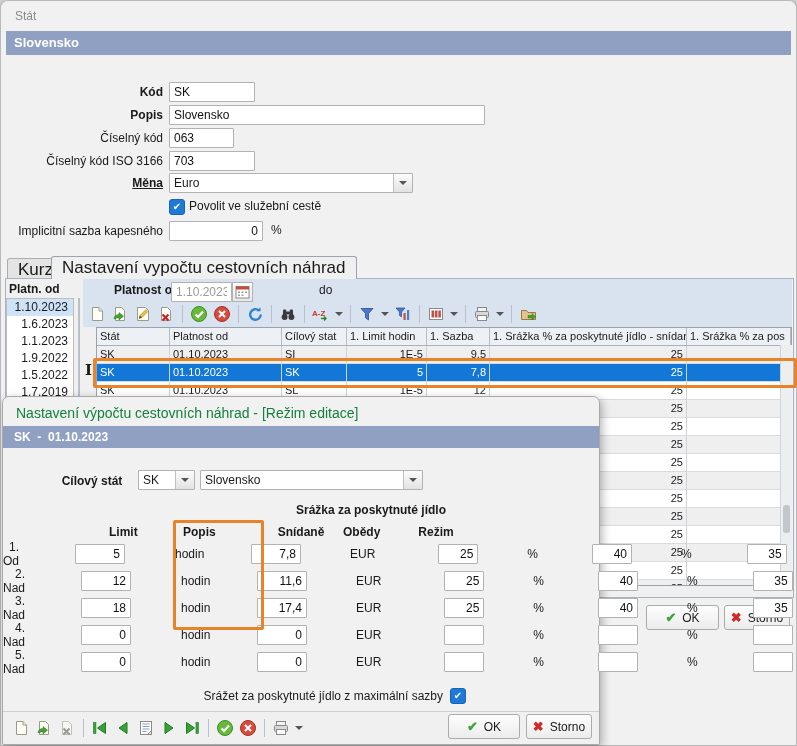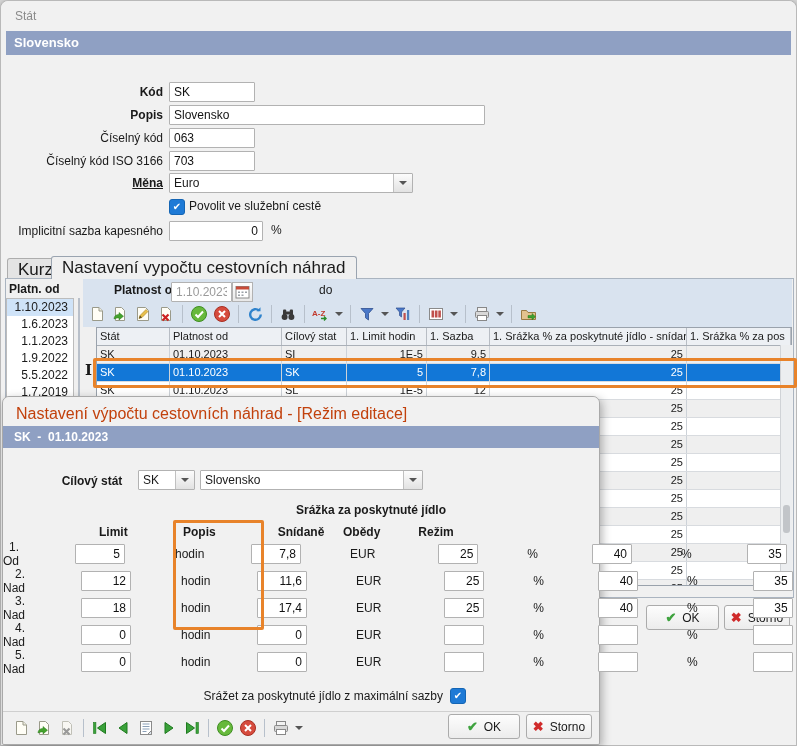--- a/index.html
+++ b/index.html
@@ -60,28 +60,28 @@
   .hl{position:absolute;border:3px solid #e8832a;border-radius:2px;pointer-events:none;}
   #hl-row{left:92px;top:357px;width:698px;height:24px;z-index:6;}
   #hl-sazba{left:172px;top:519px;width:85px;height:104px;z-index:20;}
   
   .btn{position:absolute;height:25px;box-sizing:border-box;background:linear-gradient(#fdfdfd,#ececec);border:1px solid #ababab;border-radius:3px;display:flex;align-items:center;justify-content:center;gap:6px;font-size:12px;}
   .okmark{color:#3fa33f;font-weight:bold;font-size:13px;}
   .xmark{color:#d02b2b;font-weight:bold;font-size:13px;}
   
   #dlg{position:absolute;left:1px;top:395px;width:596px;height:347px;background:#f1f1f1;border:1px solid #a9a9a9;border-radius:7px 7px 2px 2px;box-shadow:2px 3px 10px rgba(0,0,0,.30);z-index:10;}
   #dlg-title{position:absolute;left:0;top:0;right:0;height:29px;border-radius:7px 7px 0 0;background:#f1f1f1;}
-  #dlg-title .ttl{position:absolute;left:13px;top:8px;color:#c2410c;font-size:16px;}
+  #dlg-title .ttl{position:absolute;left:13px;top:8px;color:#15803d;font-size:14px;}
   #dlg-blue{left:0;right:0;top:29px;height:22px;font-size:12px;line-height:22px;padding-left:11px;box-sizing:border-box;white-space:pre;}
   #dlg .dlab-cs{position:absolute;left:50px;top:74px;width:78px;text-align:center;font-weight:bold;line-height:20px;}
   #dlg-combo1{left:135px;top:73px;width:57px;}
   #dlg-combo2{left:197px;top:73px;width:223px;}
   #grp-head{position:absolute;left:278px;top:106px;width:180px;text-align:center;font-weight:bold;}
   .colhead{position:absolute;top:128px;font-weight:bold;}
-  #ch-limit{left:96px;}#ch-sazba{left:180px;}
+  #ch-limit{left:106px;}#ch-sazba{left:180px;}
   #ch-sni{left:270px;width:56px;text-align:center;}
   #ch-obe{left:340px;width:50px;}
   #ch-vec{left:408px;width:50px;text-align:center;}
   #rate-rows{position:absolute;left:0;top:147px;width:596px;}
   .drow{display:flex;align-items:center;height:20px;margin-bottom:7px;gap:44px;}
   .dlab{width:78px;text-align:right;}
   .din{height:20px;box-sizing:border-box;border:1px solid #b2b2b2;border-radius:1px;background:#fff;font:12px "Liberation Sans",sans-serif;text-align:right;padding:0 4px;color:#111;}
   .din.lim{margin-left:12px;width:50px;}
   .unit{white-space:nowrap;}
   .unit.uh{margin-left:6px;width:26px;}
@@ -113,21 +113,21 @@
     <span class="flab b">Kód</span>
   </div>
   <input class="tx" style="left: 168px; top: 81px; width: 86px;" value="SK">
   <div class="frow" style="left:0;top:104px;width:500px;">
     <span class="flab b">Popis</span>
   </div>
   <input class="tx" style="left: 168px; top: 104px; width: 316px;" value="Slovensko">
   <div class="frow" style="left:0;top:127px;width:500px;">
     <span class="flab">Číselný kód</span>
   </div>
-  <input class="tx" style="left: 168px; top: 127px; width: 86px;" value="063">
+  <input class="tx" style="left: 168px; top: 127px; width: 65px;" value="063">
   <div class="frow" style="left:0;top:150px;width:500px;">
     <span class="flab">Číselný kód ISO 3166</span>
   </div>
   <input class="tx" style="left: 168px; top: 150px; width: 86px;" value="703">
   <div class="frow" style="left:0;top:172px;width:500px;">
     <span class="flab b u">Měna</span>
   </div>
   <div class="combo" style="left:168px;top:172px;width:244px;">
     <span class="cv">Euro</span>
     <span class="cbtn">
@@ -145,21 +145,21 @@
   <div class="tab" id="tab1">Kurzy</div>
   <div class="tab" id="tab2">Nastavení vypočtu cestovních náhrad</div>
   <div id="panel"></div>
 
   <div id="plist-head">Platn. od</div>
   <div id="plist">
         <div class="date-item sel">1.10.2023</div>
         <div class="date-item">1.6.2023</div>
         <div class="date-item">1.1.2023</div>
         <div class="date-item">1.9.2022</div>
-        <div class="date-item">5.5.2022</div>
+        <div class="date-item">1.5.2022</div>
         <div class="date-item">1.7.2019</div>
       </div>
   <div id="split"></div>
 
   <div id="band"></div>
   <span id="fl-label">Platnost od</span>
   <input class="tx" id="fl-date" value="1.10.2023" style="">
   <span id="fl-cal">
     <svg width="15" height="14" viewBox="0 0 15 14">
           <rect x="1" y="1.5" width="13" height="11.5" fill="#fff" stroke="#8a8a8a"></rect>

